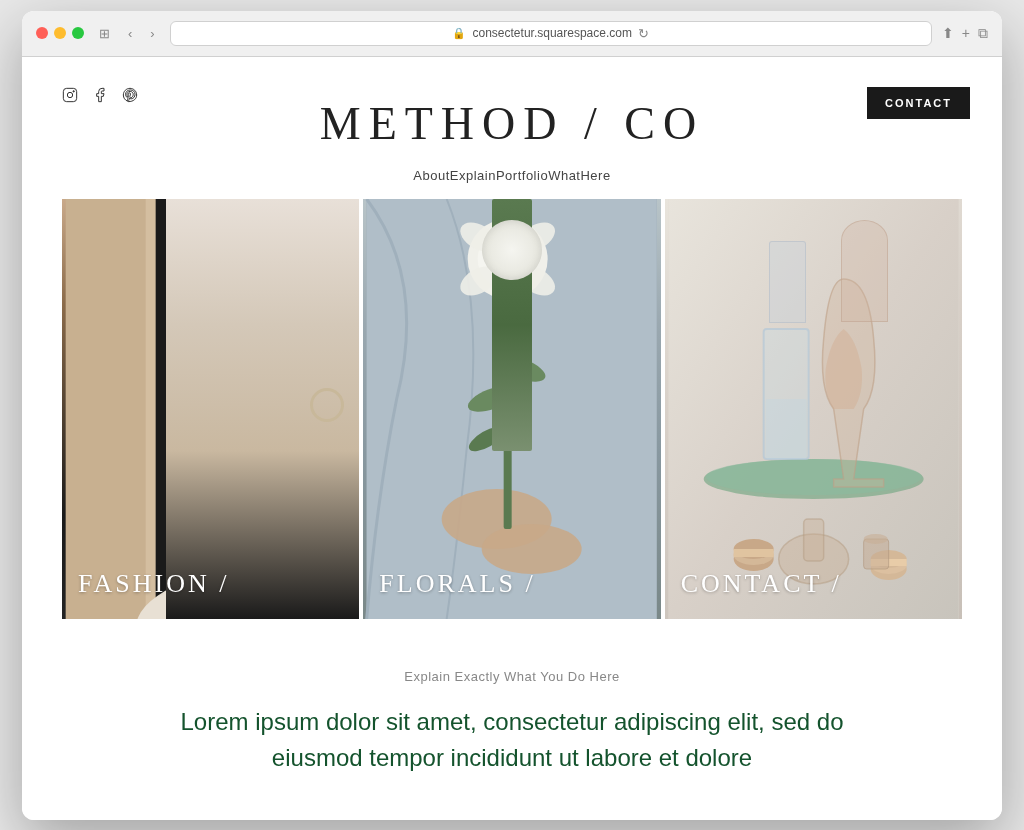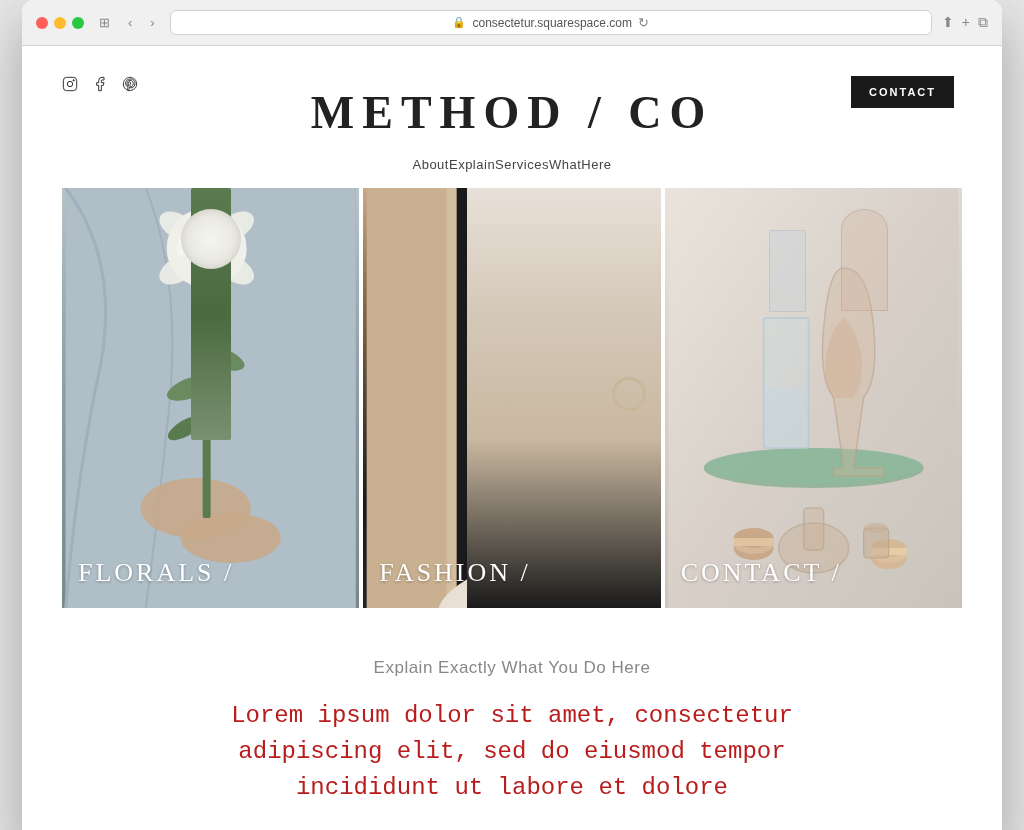--- a/index.html
+++ b/index.html
@@ -102,29 +102,29 @@
       font-size: 16px;
       color: #333;
       cursor: pointer;
       line-height: 1;
     }
 
     .site-title {
       text-align: center;
       font-family: Georgia, 'Times New Roman', serif;
       font-size: 46px;
-      font-weight: 700;
+      font-weight: 400;
       letter-spacing: 8px;
       color: #222;
       padding: 20px 0 10px;
     }
 
     .contact-btn {
       position: absolute;
-      right: 48px;
+      right: 32px;
       top: 30px;
       background: #1a1a1a;
       color: #fff;
       padding: 10px 18px;
       font-size: 11px;
       letter-spacing: 2px;
       font-weight: 600;
       cursor: pointer;
       border: none;
     }
@@ -264,30 +264,30 @@
       text-shadow: 0 1px 3px rgba(0,0,0,0.3);
     }
 
     
     .site-body {
       padding: 50px 40px 30px;
       text-align: center;
     }
 
     .tagline {
-      font-size: 17px;
+      font-size: 13px;
       color: #888;
       letter-spacing: 0.5px;
       margin-bottom: 20px;
     }
 
     .body-text {
-      font-family: Liberation Mono, monospace;
+      font-family: Liberation Sans, sans-serif;
       font-size: 24px;
-      color: #b91c1c;
+      color: #14532d;
       line-height: 1.5;
       max-width: 700px;
       margin: 14px auto;
     }
 
     .lock-icon {
       font-size: 11px;
       color: #888;
     }
 
@@ -348,27 +348,52 @@
         </span>
       </div>
 
       <h1 class="site-title">METHOD / CO</h1>
 
       <button class="contact-btn">CONTACT</button>
 
       <nav class="site-nav">
         <a class="nav-link">About</a>
         <a class="nav-link">Explain</a>
-        <a class="nav-link">Services</a>
+        <a class="nav-link">Portfolio</a>
         <a class="nav-link">What</a>
         <a class="nav-link">Here</a>
       </nav>
     </div>
 
     <div class="image-grid">
+
+      <div class="grid-item">
+        <div class="fashion-img">
+          <svg width="100%" height="100%" viewBox="0 0 290 420" xmlns="http://www.w3.org/2000/svg">
+
+            <rect width="290" height="420" fill="#c8b090"></rect>
+
+            <rect x="80" width="210" height="420" fill="#d4bea0"></rect>
+
+            <rect x="90" width="150" height="420" fill="#1a1a1a"></rect>
+
+            <ellipse cx="200" cy="430" rx="130" ry="60" fill="#e8e0d4"></ellipse>
+
+            <rect x="120" y="350" width="170" height="100" fill="#f0ede8"></rect>
+
+            <rect x="175" y="280" width="50" height="80" fill="#c8a888"></rect>
+
+            <ellipse cx="165" cy="280" rx="12" ry="16" fill="#c8a888"></ellipse>
+
+            <circle cx="162" cy="310" r="16" fill="none" stroke="#c8b898" stroke-width="4"></circle>
+            <circle cx="162" cy="318" r="6" fill="#c8b898"></circle>
+          </svg>
+        </div>
+        <span class="grid-label">FASHION /</span>
+      </div>
 
       <div class="grid-item">
         <div class="florals-img">
           <svg width="100%" height="100%" viewBox="0 0 290 420" xmlns="http://www.w3.org/2000/svg">
 
             <rect width="290" height="420" fill="#9aaab4"></rect>
 
             <rect width="290" height="420" fill="#b0bec8"></rect>
 
             <path d="M0 0 Q60 80 30 200 Q10 300 0 420" fill="none" stroke="#a0b0bc" stroke-width="3"></path>
@@ -390,45 +415,20 @@
             <ellipse cx="141" cy="25" rx="12" ry="20" fill="#eeeee8" opacity="0.9"></ellipse>
             <ellipse cx="170" cy="38" rx="12" ry="20" fill="#eeeee8" opacity="0.9" transform="rotate(60 170 38)"></ellipse>
             <ellipse cx="170" cy="82" rx="12" ry="20" fill="#eeeee8" opacity="0.9" transform="rotate(120 170 82)"></ellipse>
             <ellipse cx="141" cy="95" rx="12" ry="20" fill="#eeeee8" opacity="0.9"></ellipse>
             <ellipse cx="112" cy="82" rx="12" ry="20" fill="#eeeee8" opacity="0.9" transform="rotate(60 112 82)"></ellipse>
             <ellipse cx="112" cy="38" rx="12" ry="20" fill="#eeeee8" opacity="0.9" transform="rotate(120 112 38)"></ellipse>
             <circle cx="141" cy="60" r="12" fill="#e8e8e0"></circle>
           </svg>
         </div>
         <span class="grid-label">FLORALS /</span>
-      </div>
-
-      <div class="grid-item">
-        <div class="fashion-img">
-          <svg width="100%" height="100%" viewBox="0 0 290 420" xmlns="http://www.w3.org/2000/svg">
-
-            <rect width="290" height="420" fill="#c8b090"></rect>
-
-            <rect x="80" width="210" height="420" fill="#d4bea0"></rect>
-
-            <rect x="90" width="150" height="420" fill="#1a1a1a"></rect>
-
-            <ellipse cx="200" cy="430" rx="130" ry="60" fill="#e8e0d4"></ellipse>
-
-            <rect x="120" y="350" width="170" height="100" fill="#f0ede8"></rect>
-
-            <rect x="175" y="280" width="50" height="80" fill="#c8a888"></rect>
-
-            <ellipse cx="165" cy="280" rx="12" ry="16" fill="#c8a888"></ellipse>
-
-            <circle cx="162" cy="310" r="16" fill="none" stroke="#c8b898" stroke-width="4"></circle>
-            <circle cx="162" cy="318" r="6" fill="#c8b898"></circle>
-          </svg>
-        </div>
-        <span class="grid-label">FASHION /</span>
       </div>
 
       <div class="grid-item">
         <div class="designs-img">
           <svg width="100%" height="100%" viewBox="0 0 290 420" xmlns="http://www.w3.org/2000/svg">
 
             <rect width="290" height="420" fill="#e0dbd2"></rect>
             <rect width="290" height="420" fill="url(#fabric)"></rect>
             <defs>
               <linearGradient id="fabric" x1="0%" y1="0%" x2="100%" y2="100%">

